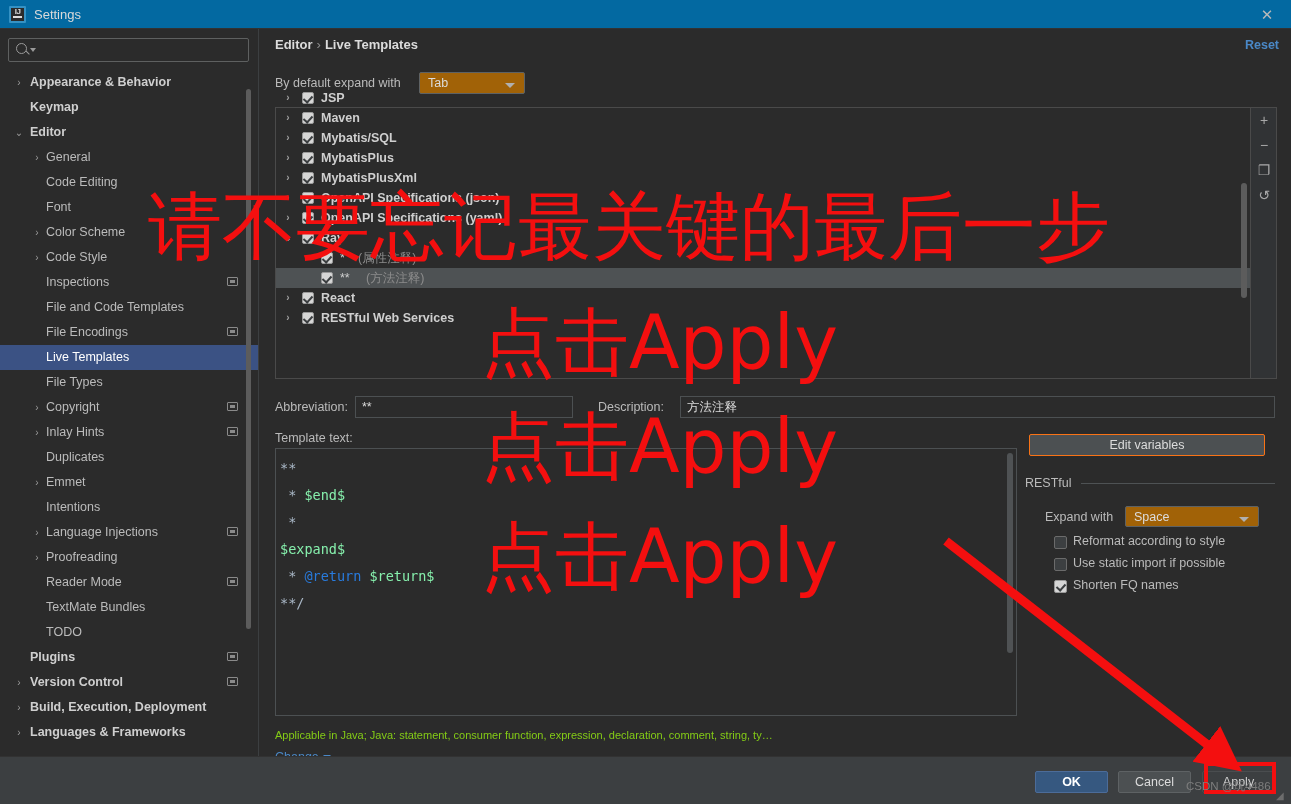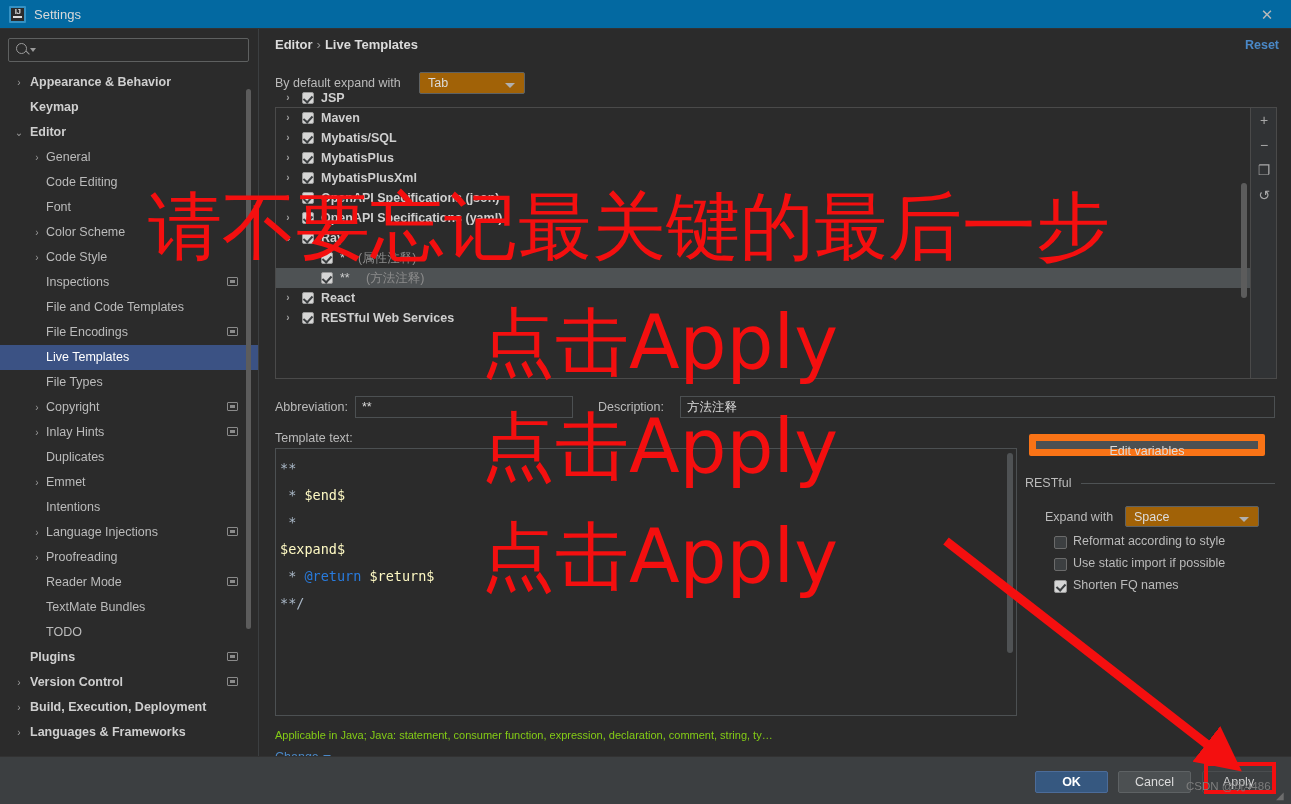--- a/index.html
+++ b/index.html
@@ -203,30 +203,30 @@
   
   .tt-lab { position: absolute; left: 16px; top: 402px; }
   .editor {
     position: absolute; left: 16px; top: 419px; width: 742px; height: 268px;
     background: #2b2b2b; border: 1px solid #4c5052;
     font-family: "DejaVu Sans Mono", "Liberation Mono", monospace;
     font-size: 13.5px; line-height: 27px;
     padding: 6px 0 0 4px; overflow: hidden; color: #a9b7c6;
   }
   .editor .ln { white-space: pre; }
-  .tok-v { color: #fef9c3; margin-top: 6px; }
+  .tok-v { color: #86efac; margin-top: 6px; }
   .tok-tag { color: #287bde; }
   .ed-scroll {
     position: absolute; left: 748px; top: 424px; width: 6px; height: 200px;
     background: #4f5254; border-radius: 3px;
   }
 
   
   .btn {
-    position: absolute; background: #4c5052; border: 7px solid #f97316;
+    position: absolute; background: #4c5052; border: 1px solid #f97316;
     border-radius: 2px; color: #dcdcdc; font-size: 12.5px;
     text-align: center; cursor: pointer; font-family: inherit;
   }
   #editVars { left: 770px; top: 405px; width: 236px; height: 22px; line-height: 20px; }
 
   .opt-title { position: absolute; left: 766px; top: 447px; color: #bbbbbb; }
   .opt-rule {
     position: absolute; left: 822px; top: 454px; width: 194px; height: 1px;
     background: #4e5254;
   }

